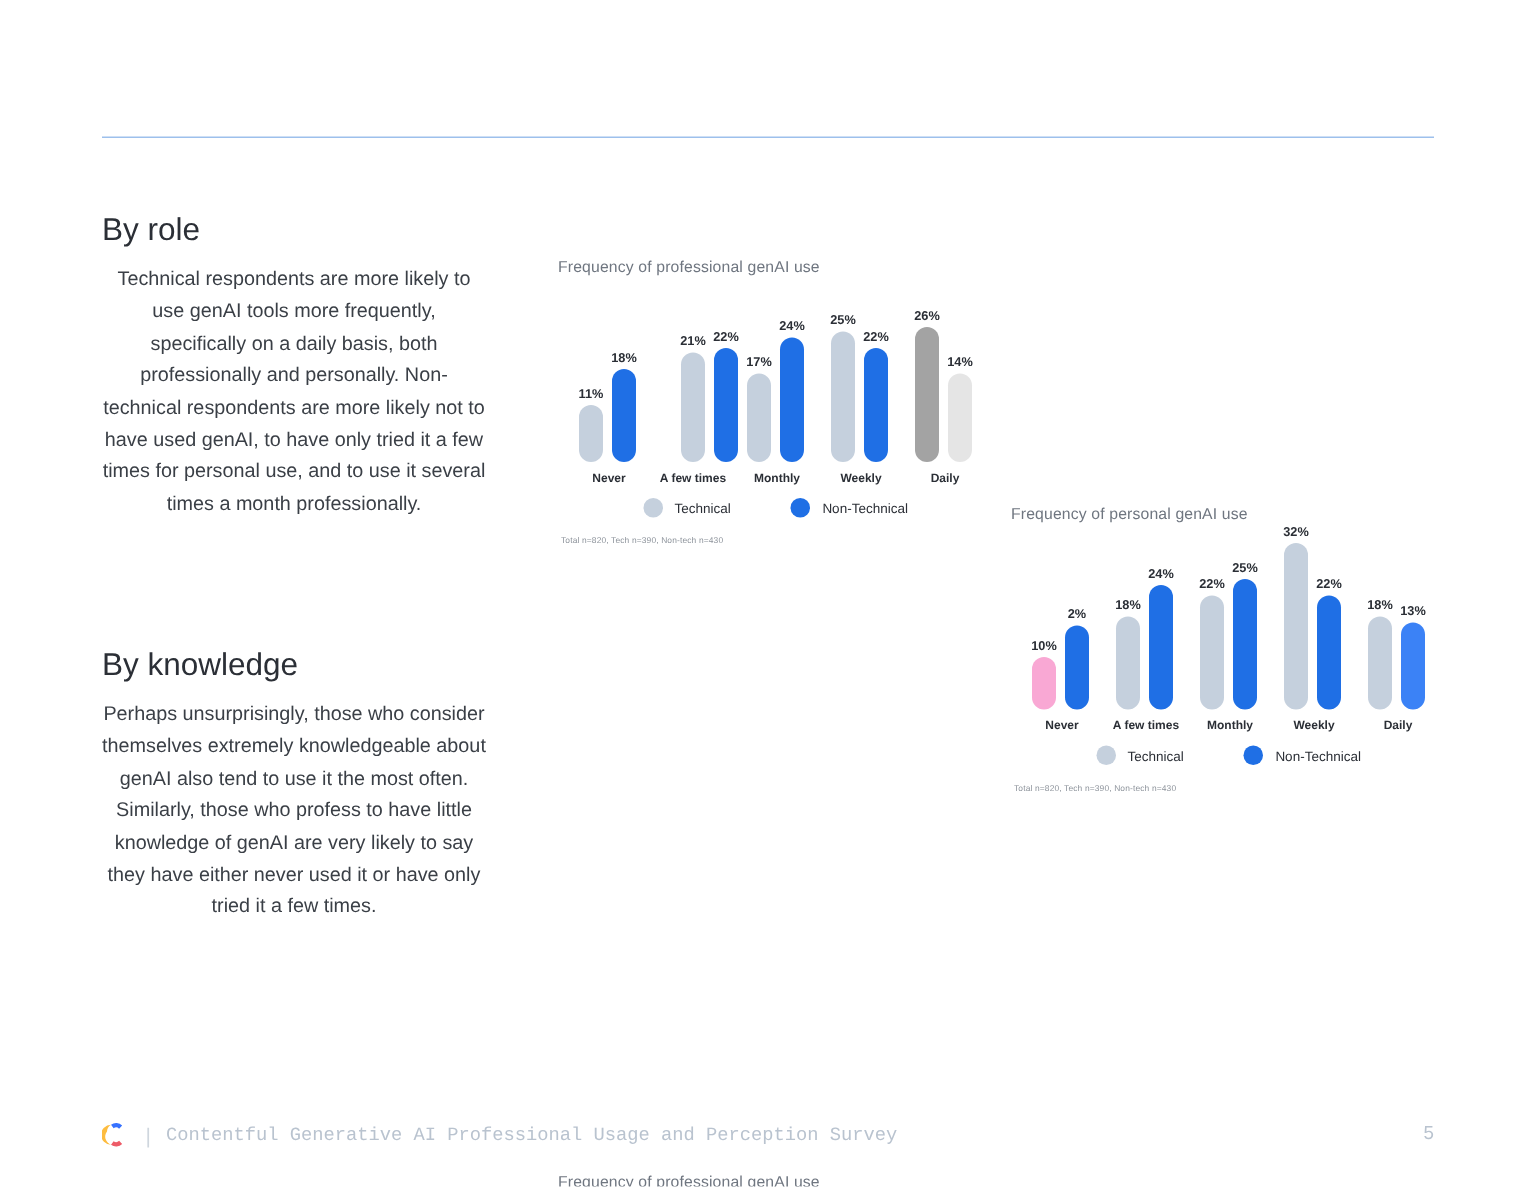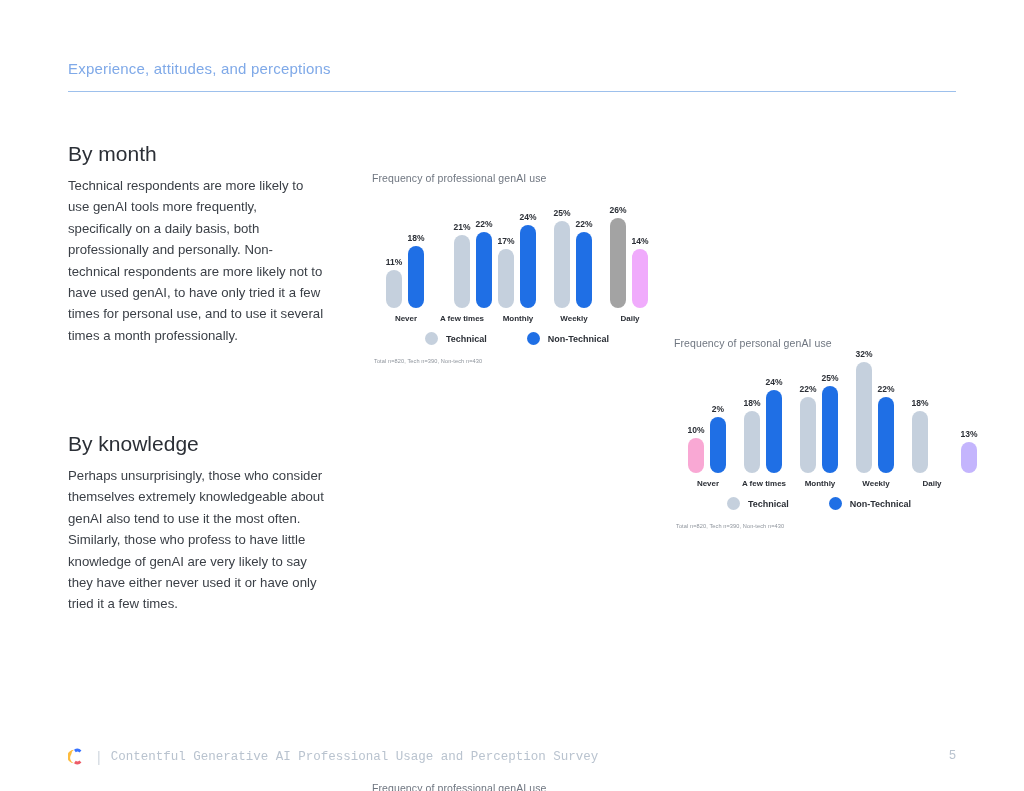--- a/index.html
+++ b/index.html
@@ -18,21 +18,21 @@
   .eyebrow-rule{
     position:absolute;left:68px;top:91px;width:888px;height:1px;background:#9dc0ec;
   }
 
   
   .sect-title{
     position:absolute;left:68px;font-size:21px;font-weight:400;color:#2b2f36;
   }
   .sect-body{
     position:absolute;left:68px;width:256px;font-size:13.2px;line-height:21.4px;
-    color:#3a3f46;font-weight:400;
+    color:#3a3f46;font-weight:400;text-align:center;
   }
   #role-title{top:142px;}
   #role-body{top:175px;}
   #know-title{top:432px;}
   #know-body{top:465px;}
 
   
   .chart{position:absolute;}
   .chart-title{
     font-size:10.5px;color:#6f7680;font-weight:400;margin:0 0 6px 0;letter-spacing:.1px;
@@ -52,21 +52,21 @@
     bottom:100%;margin-bottom:3px;font-size:8.5px;font-weight:700;color:#2b2f36;
     white-space:nowrap;
   }
   .xlab{
     position:absolute;top:142px;width:52px;text-align:center;
     font-size:8px;font-weight:700;color:#2b2f36;
   }
 
   
   .legend{position:absolute;top:160px;left:0;width:290px;display:flex;
-    justify-content:center;gap:40px;align-items:flex-start;font-weight:bold;}
+    justify-content:center;gap:40px;align-items:flex-start;}
   .legend-item{display:flex;align-items:center;gap:8px;}
   .legend-dot{width:13px;height:13px;border-radius:50%;display:block;}
   .legend-label{font-size:9px;color:#2b2f36;}
   .footnote{
     position:absolute;top:186px;left:2px;font-size:5.6px;color:#8d939b;letter-spacing:.1px;
     white-space:nowrap;
   }
 
   
   .stacked{width:295px;position:relative;}
@@ -76,24 +76,23 @@
   .logo{width:19px;height:19px;position:relative;display:block;}
   .footer-sep{color:#cfd6de;font-size:14px;}
   .footer-text{font-size:12.5px;color:#b9c3cf;font-family:Liberation Mono, monospace;}
   .page-num{position:absolute;right:68px;top:748px;font-size:12.5px;color:#b9c3cf;}
 </style>
 </head>
 <body>
 
 <div class="page">
 
-  <div class="eyebrow">Experience, attitudes, and perceptions</div>
   <div class="eyebrow-rule"></div>
 
-  <div class="sect-title" id="role-title">By month</div>
+  <div class="sect-title" id="role-title">By role</div>
   <div class="sect-body" id="role-body">Technical respondents are more likely to use genAI tools more frequently, specifically on a daily basis, both professionally and personally. Non-technical respondents are more likely not to have used genAI, to have only tried it a few times for personal use, and to use it several times a month professionally.</div>
 
   <div class="chart grouped" id="chart-role-professional" style="left:372px;top:172px;">
     <div class="chart-title">Frequency of professional genAI use</div>
     <div class="plot">
         <div class="grp" style="left: 8px;">
           <div class="bar tech" style="height: 38.1765px; background: rgb(197, 208, 221);">
             <span class="bar-val">11%</span>
           </div>
           <div class="bar non" style="height: 62.4706px; background: rgb(31, 111, 229);">
@@ -121,21 +120,21 @@
             <span class="bar-val">25%</span>
           </div>
           <div class="bar non" style="height: 76.3529px; background: rgb(31, 111, 229);">
             <span class="bar-val">22%</span>
           </div>
         </div>
         <div class="grp" style="left: 232px;">
           <div class="bar tech" style="height: 90.2353px; background: #a3a3a3;">
             <span class="bar-val">26%</span>
           </div>
-          <div class="bar non" style="height: 59px; background: #f0abfc;">
+          <div class="bar non" style="height: 59px; background: #e5e5e5;">
             <span class="bar-val">14%</span>
           </div>
         </div>
       </div>
     <div class="legend">
         <div class="legend-item">
           <span class="legend-dot" style="background: rgb(197, 208, 221);"></span>
           <span class="legend-label">Technical</span>
         </div>
         <div class="legend-item">
@@ -183,21 +182,21 @@
             <span class="bar-val">32%</span>
           </div>
           <div class="bar non" style="height: 76.3529px; background: rgb(31, 111, 229);">
             <span class="bar-val">22%</span>
           </div>
         </div>
         <div class="grp" style="left: 232px;">
           <div class="bar tech" style="height: 62.4706px; background: rgb(197, 208, 221);">
             <span class="bar-val">18%</span>
           </div>
-          <div class="bar non" style="height: 31px; background: #c4b5fd; margin-left: 27px;">
+          <div class="bar non" style="height: 58px; background: #3b82f6;">
             <span class="bar-val">13%</span>
           </div>
         </div>
       </div>
     <div class="legend">
         <div class="legend-item">
           <span class="legend-dot" style="background: rgb(197, 208, 221);"></span>
           <span class="legend-label">Technical</span>
         </div>
         <div class="legend-item">

